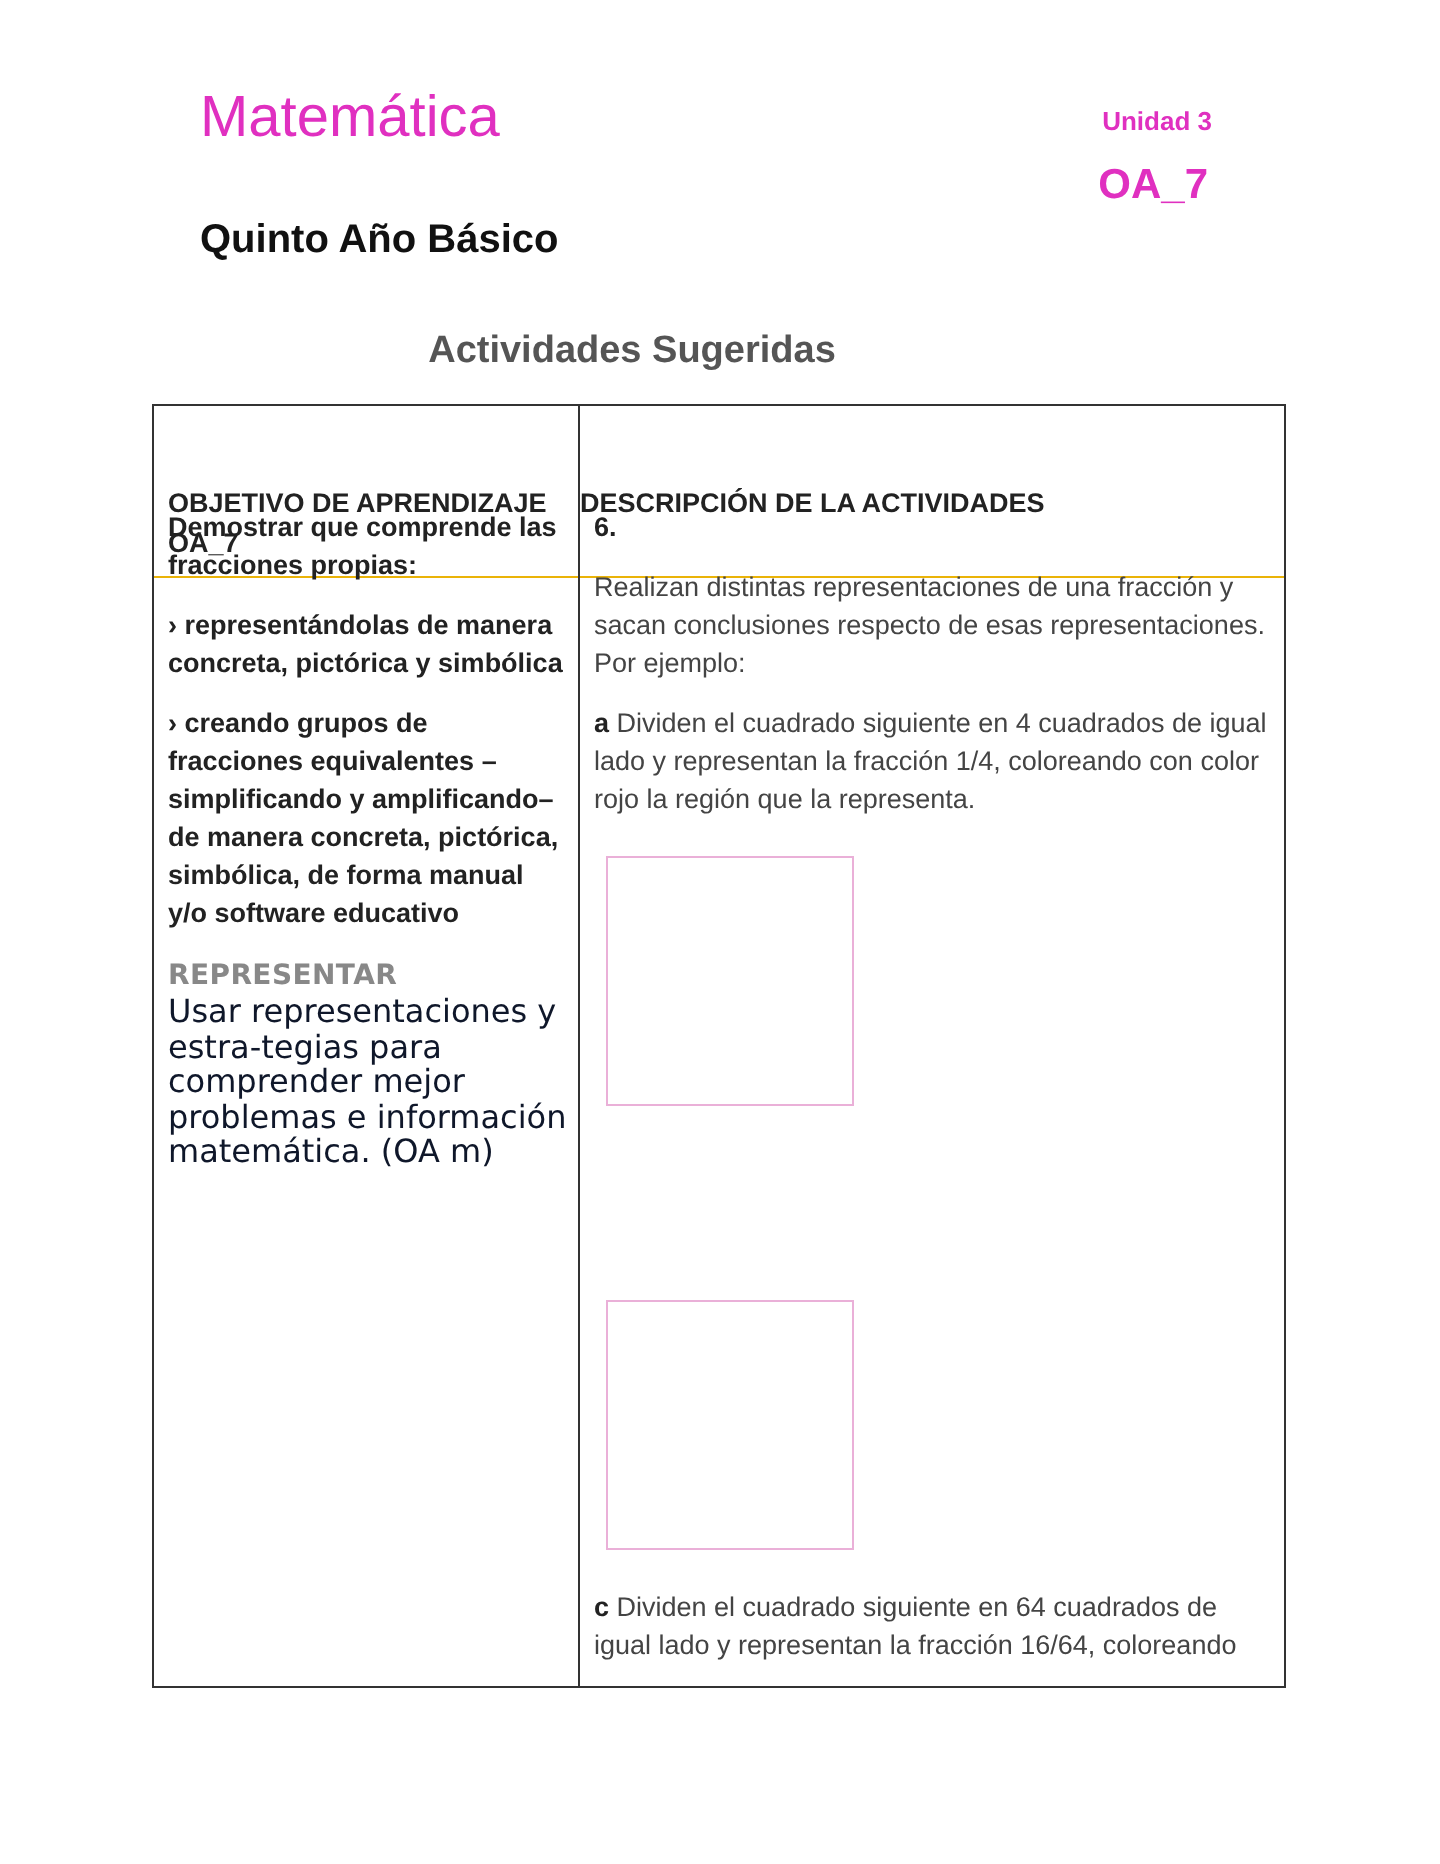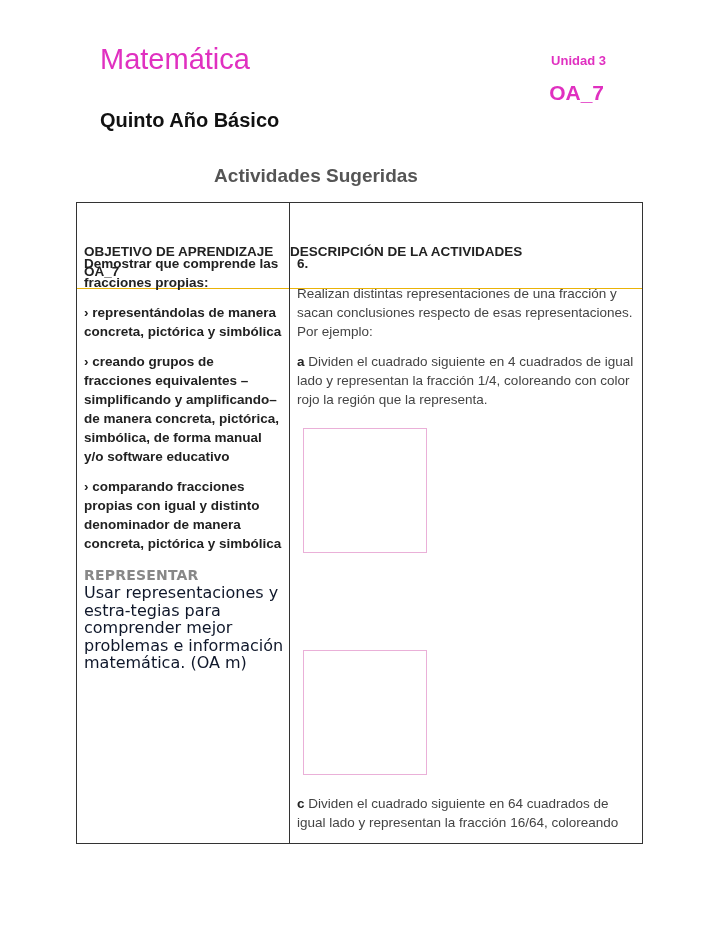--- a/index.html
+++ b/index.html
@@ -41,21 +41,20 @@
       <div>OA_7</div>
     </div>
     <div class="hdr-right">DESCRIPCIÓN DE LA ACTIVIDADES</div>
   </div>
   <div class="vline"></div>
 
   <div class="left-col">
     <p>Demostrar que comprende las fracciones propias:</p>
     <p>› representándolas de manera concreta, pictórica y simbólica</p>
     <p>› creando grupos de fracciones equivalentes – simplificando y amplificando– de manera concreta, pictórica, simbólica, de forma manual y/o software educativo</p>
-    <p style="margin-bottom:0">› comparando fracciones propias con igual y distinto denominador de manera concreta, pictórica y simbólica</p>
     <div class="rep-title">REPRESENTAR</div>
     <div class="rep-body">Usar representaciones y estra-tegias para comprender mejor problemas e información matemática. (OA m)</div>
   </div>
 
   <div class="right-col">
     <p class="num">6.</p>
     <p style="margin-bottom:11px">Realizan distintas representaciones de una fracción y sacan conclusiones respecto de esas representaciones. Por ejemplo:</p>
     <p><span class="lbl">a</span><span> Dividen el cuadrado siguiente en 4 cuadrados de igual lado y representan la fracción 1/4, coloreando con color rojo la región que la representa.</span></p>
   </div>
 

